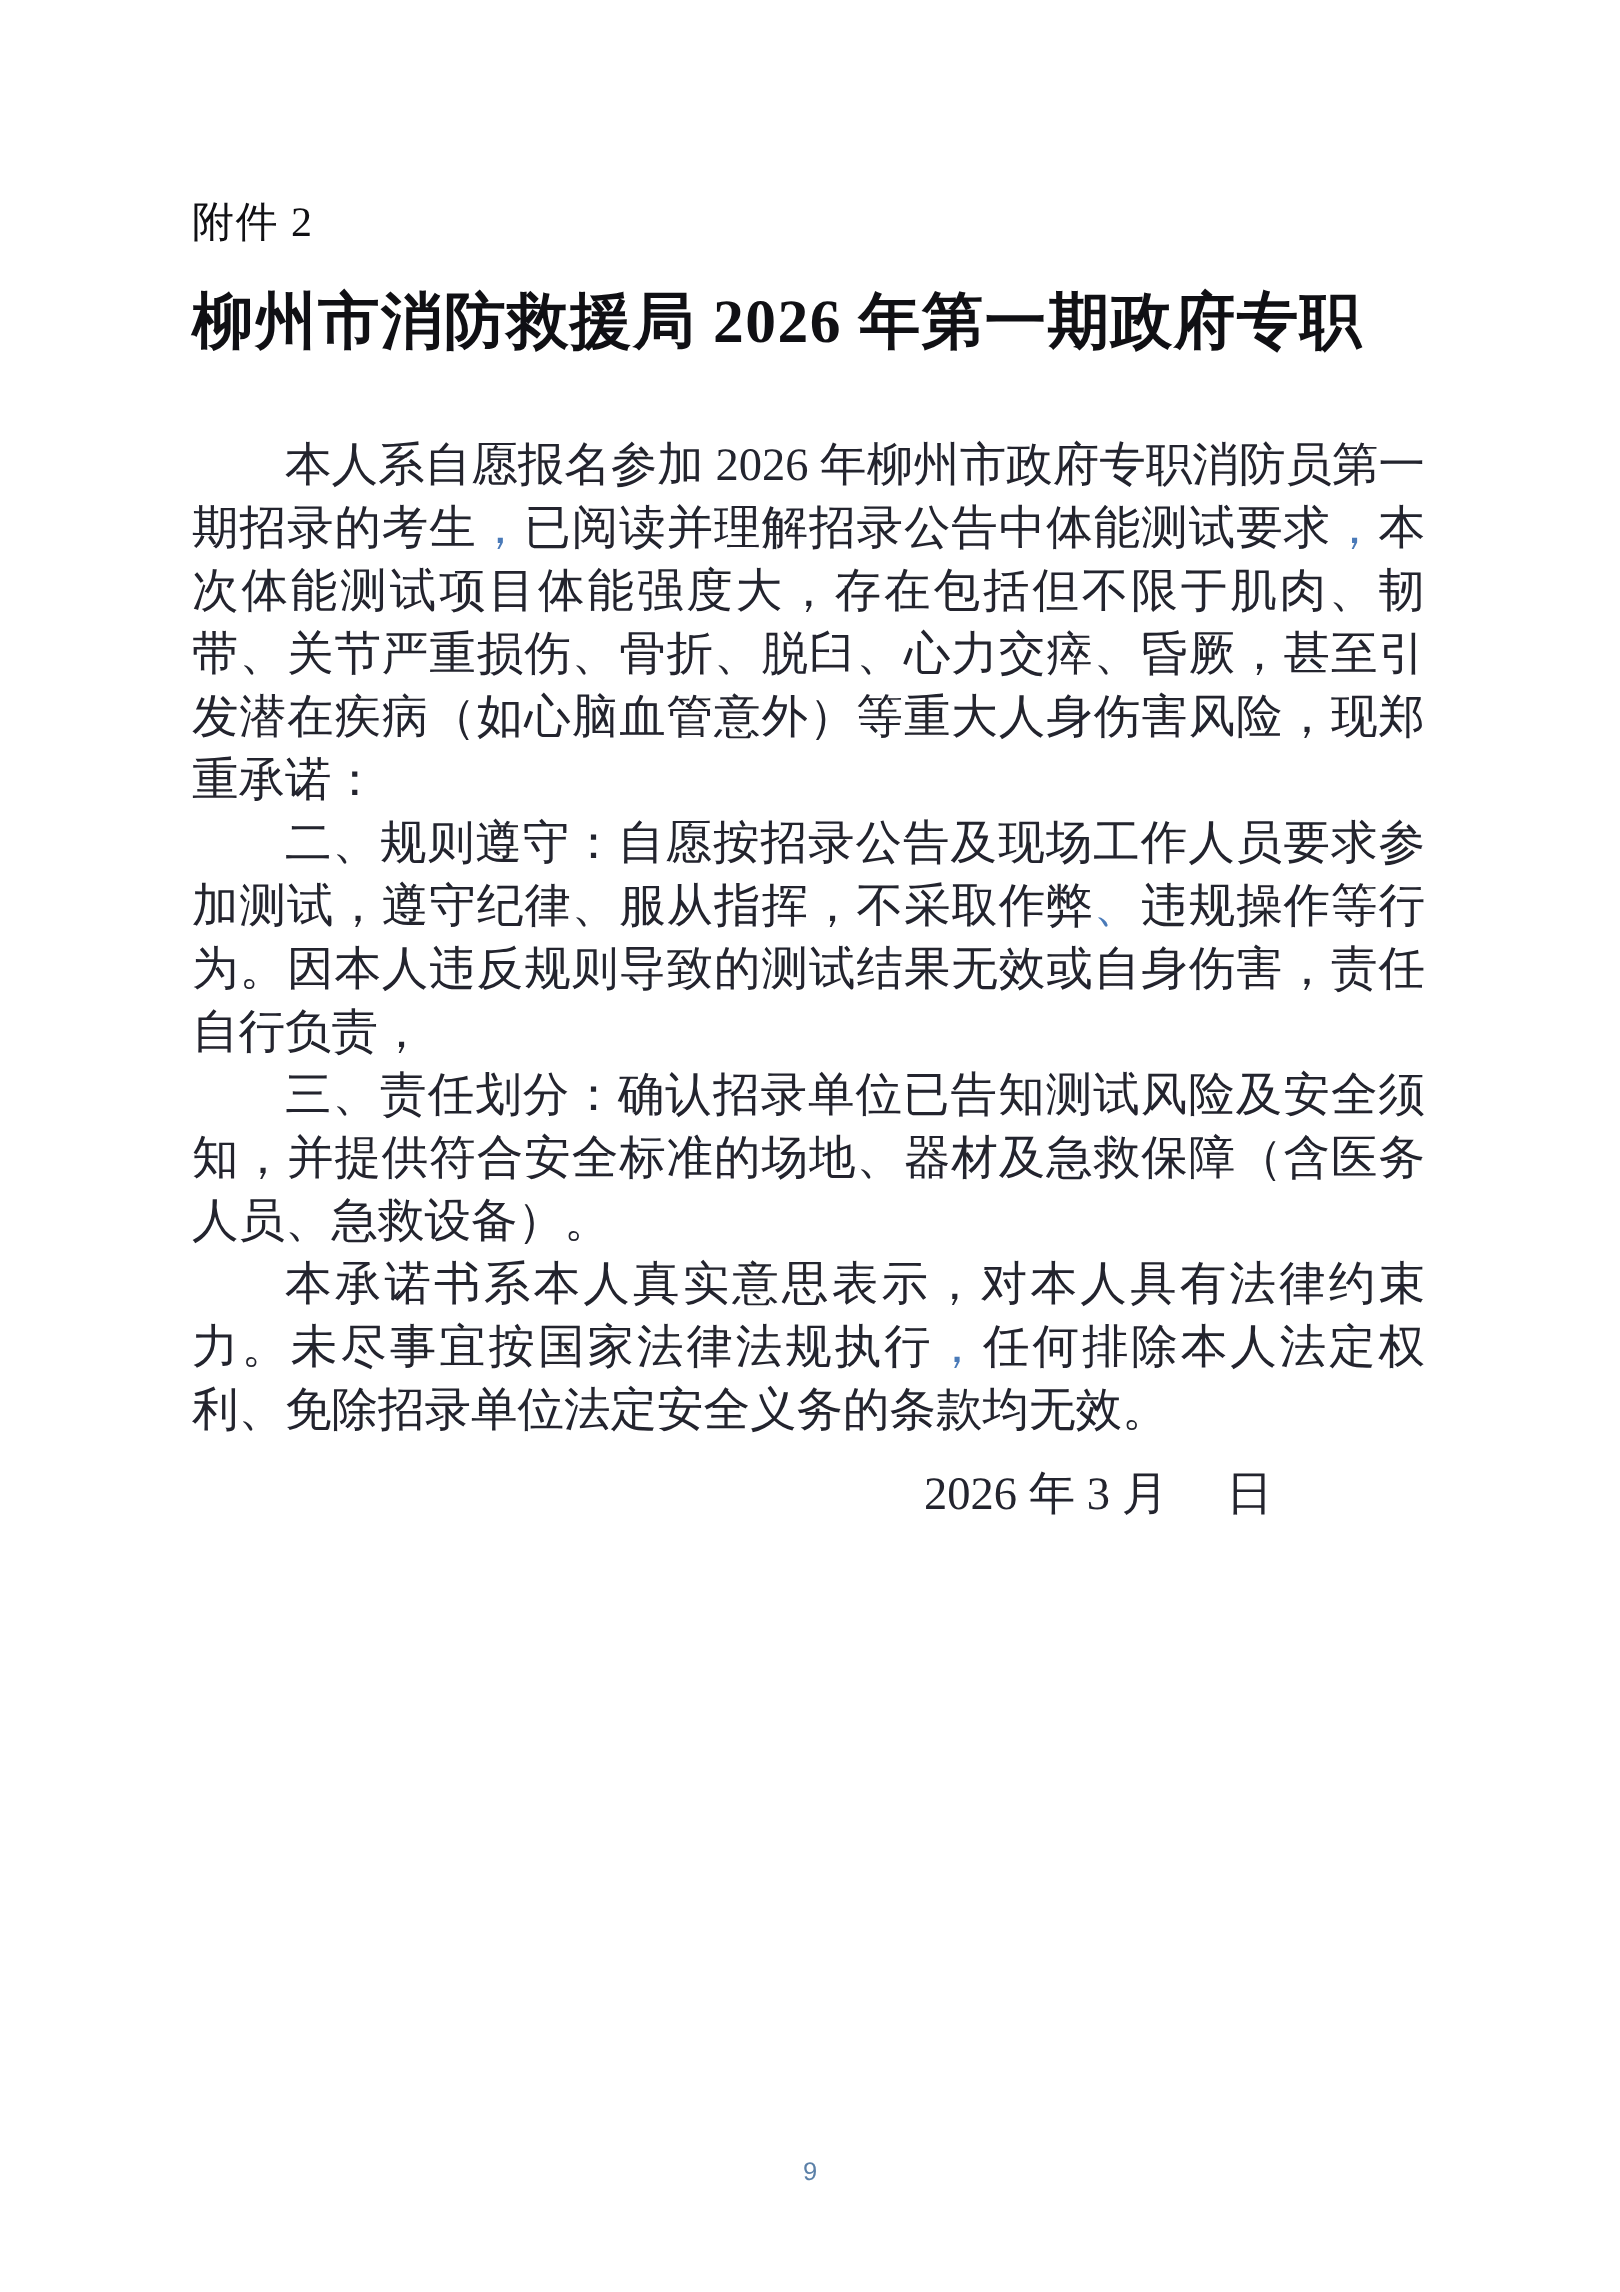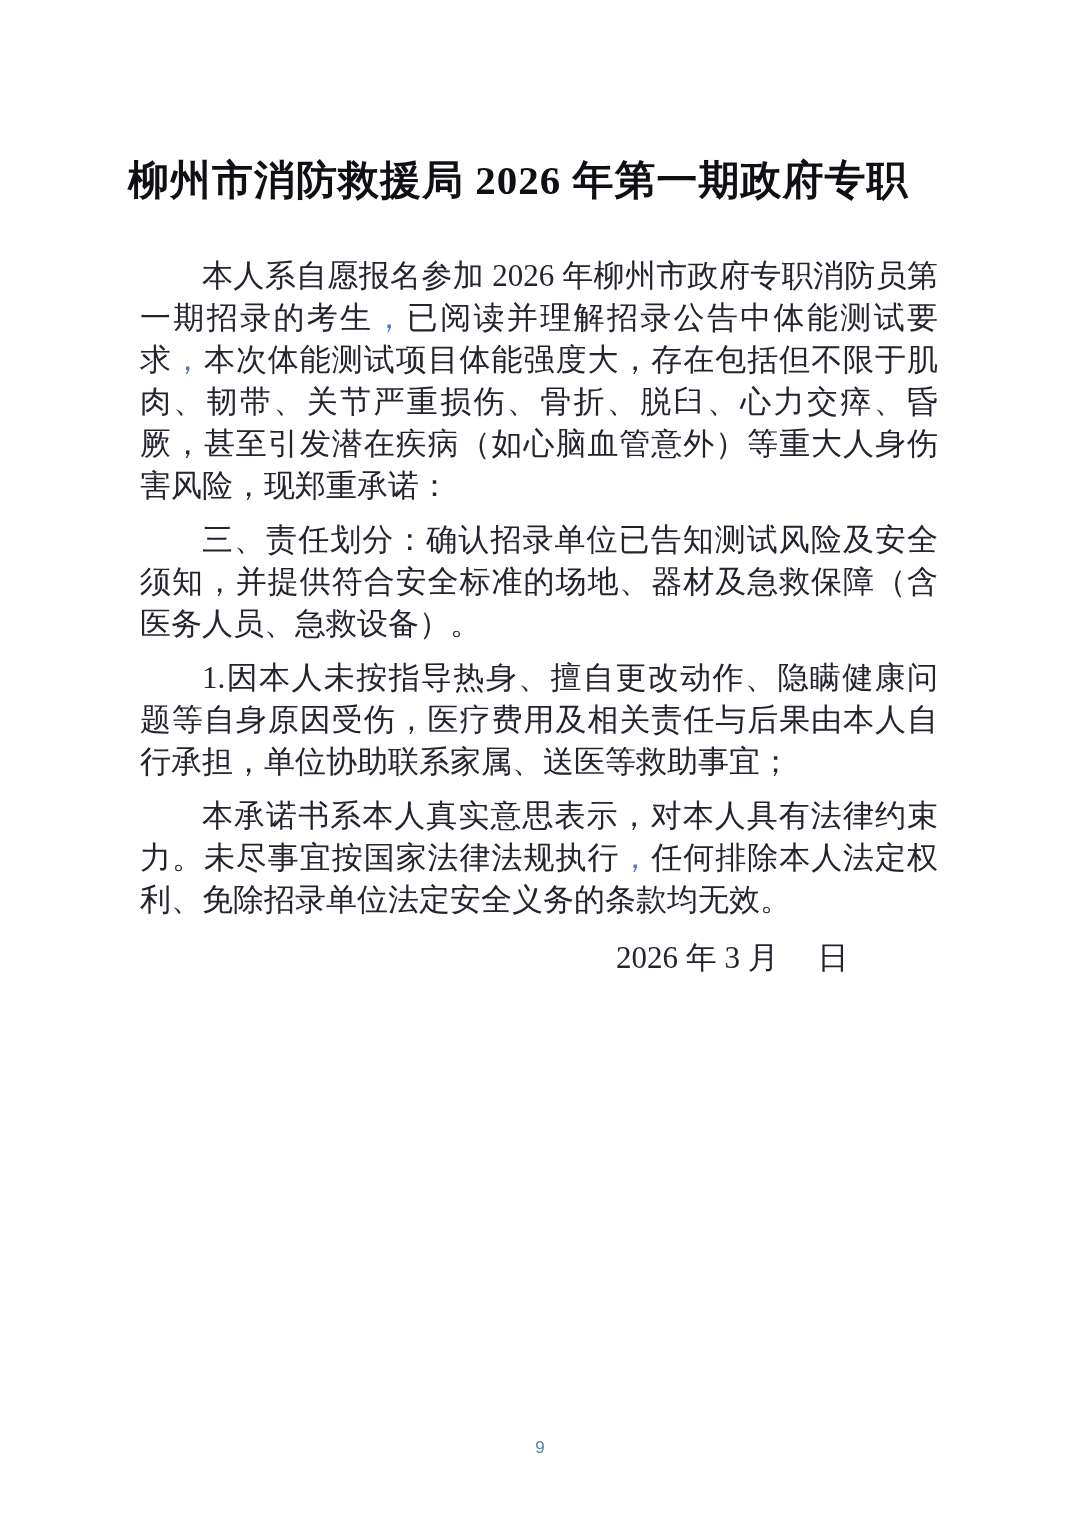--- a/index.html
+++ b/index.html
@@ -34,21 +34,21 @@
     line-height: 57px;
     letter-spacing: 1px;
   }
   .doc-body {
     margin-top: 46px;
     font-size: 31px;
     line-height: 42px;
     text-align: justify;
   }
   .body-para {
-    margin: 12px;
+    margin: 0;
     text-indent: 2em;
   }
   .run-blue {
     color: var(--blue-punct, #4a7ab8);
   }
   .signature-block {
     margin-top: 10px;
     font-size: 31px;
     line-height: 50px;
   }
@@ -70,29 +70,30 @@
     font-size: 17px;
     font-family: "Liberation Sans", "DejaVu Sans", sans-serif;
     color: var(--page-num-color, #5b80a8);
   }
 </style>
 </head>
 <body>
 
 <div class="page" style="--page-bg: #ffffff; --text-color: #23242e; --heading-color: #101014; --blue-punct: #4a7ab8; --page-num-color: #5b80a8;">
 
+  <div class="attachment-label">附件 2</div>
 
   <div class="doc-title">
     <div>柳州市消防救援局 2026 年第一期政府专职</div>
   </div>
 
   <div class="doc-body">
     <p class="body-para"><span>本人系自愿报名参加 2026 年柳州市政府专职消防员第一期招录的考生</span><span class="run-blue">，</span><span>已阅读并理解招录公告中体能测试要求</span><span class="run-blue">，</span><span>本次体能测试项目体能强度大，存在包括但不限于肌肉、韧带、关节严重损伤、骨折、脱臼、心力交瘁、昏厥，甚至引发潜在疾病（如心脑血管意外）等重大人身伤害风险，现郑重承诺：</span></p>
+    <p class="body-para"><span>二、规则遵守：自愿按招录公告及现场工作人员要求参加测试，遵守纪律、服从指挥，不采取作弊</span><span class="run-blue">、</span><span>违规操作等行为。因本人违反规则导致的测试结果无效或自身伤害，责任自行负责，</span></p>
     <p class="body-para"><span>三、责任划分：确认招录单位已告知测试风险及安全须知，并提供符合安全标准的场地、器材及急救保障（含医务人员、急救设备）。</span></p>
-    <p class="body-para"><span>1.因本人未按指导热身、擅自更改动作、隐瞒健康问题等自身原因受伤，医疗费用及相关责任与后果由本人自行承担，单位协助联系家属、送医等救助事宜；</span></p>
     <p class="body-para"><span>本承诺书系本人真实意思表示，对本人具有法律约束力。未尽事宜按国家法律法规执行</span><span class="run-blue">，</span><span>任何排除本人法定权利、免除招录单位法定安全义务的条款均无效。</span></p>
   </div>
 
   <div class="signature-block">
     <div class="date-line">2026 年 3 月　 日</div>
   </div>
 
   <div class="page-number">9</div>
 
 </div>

